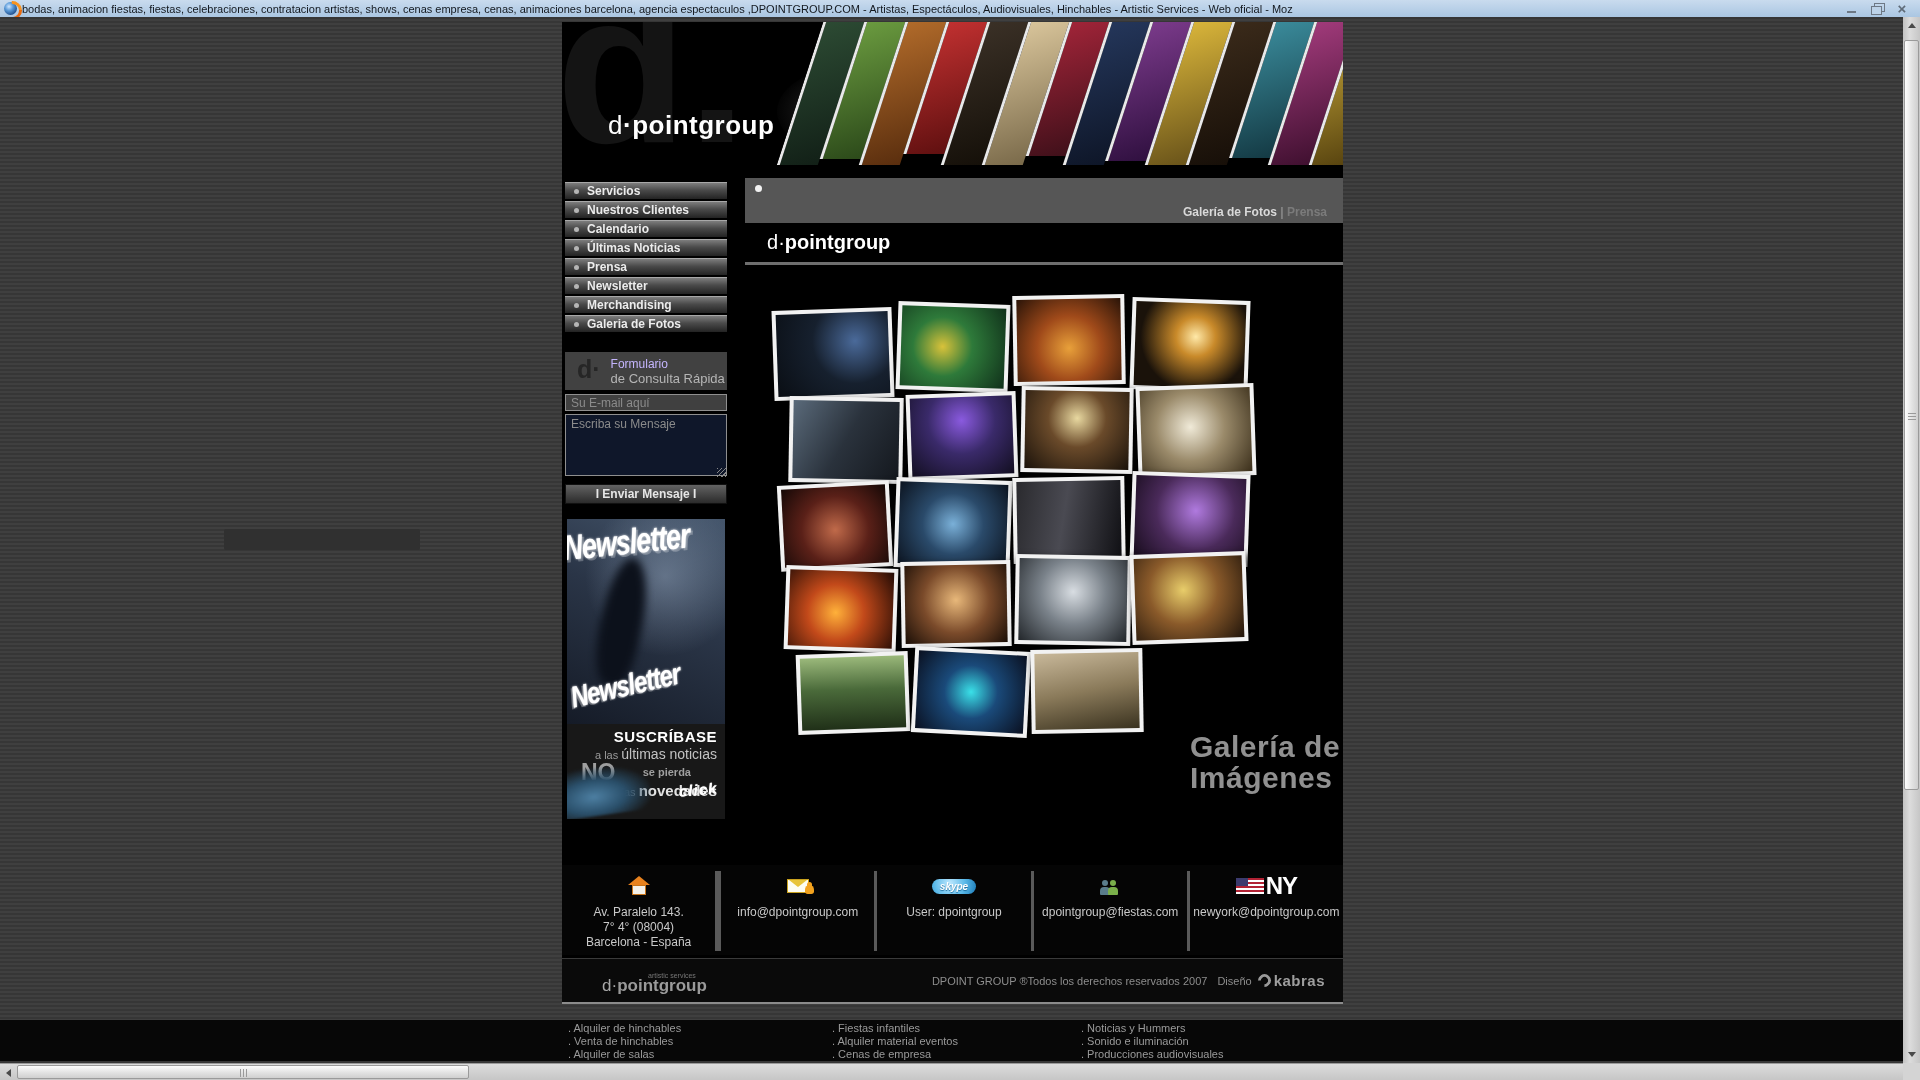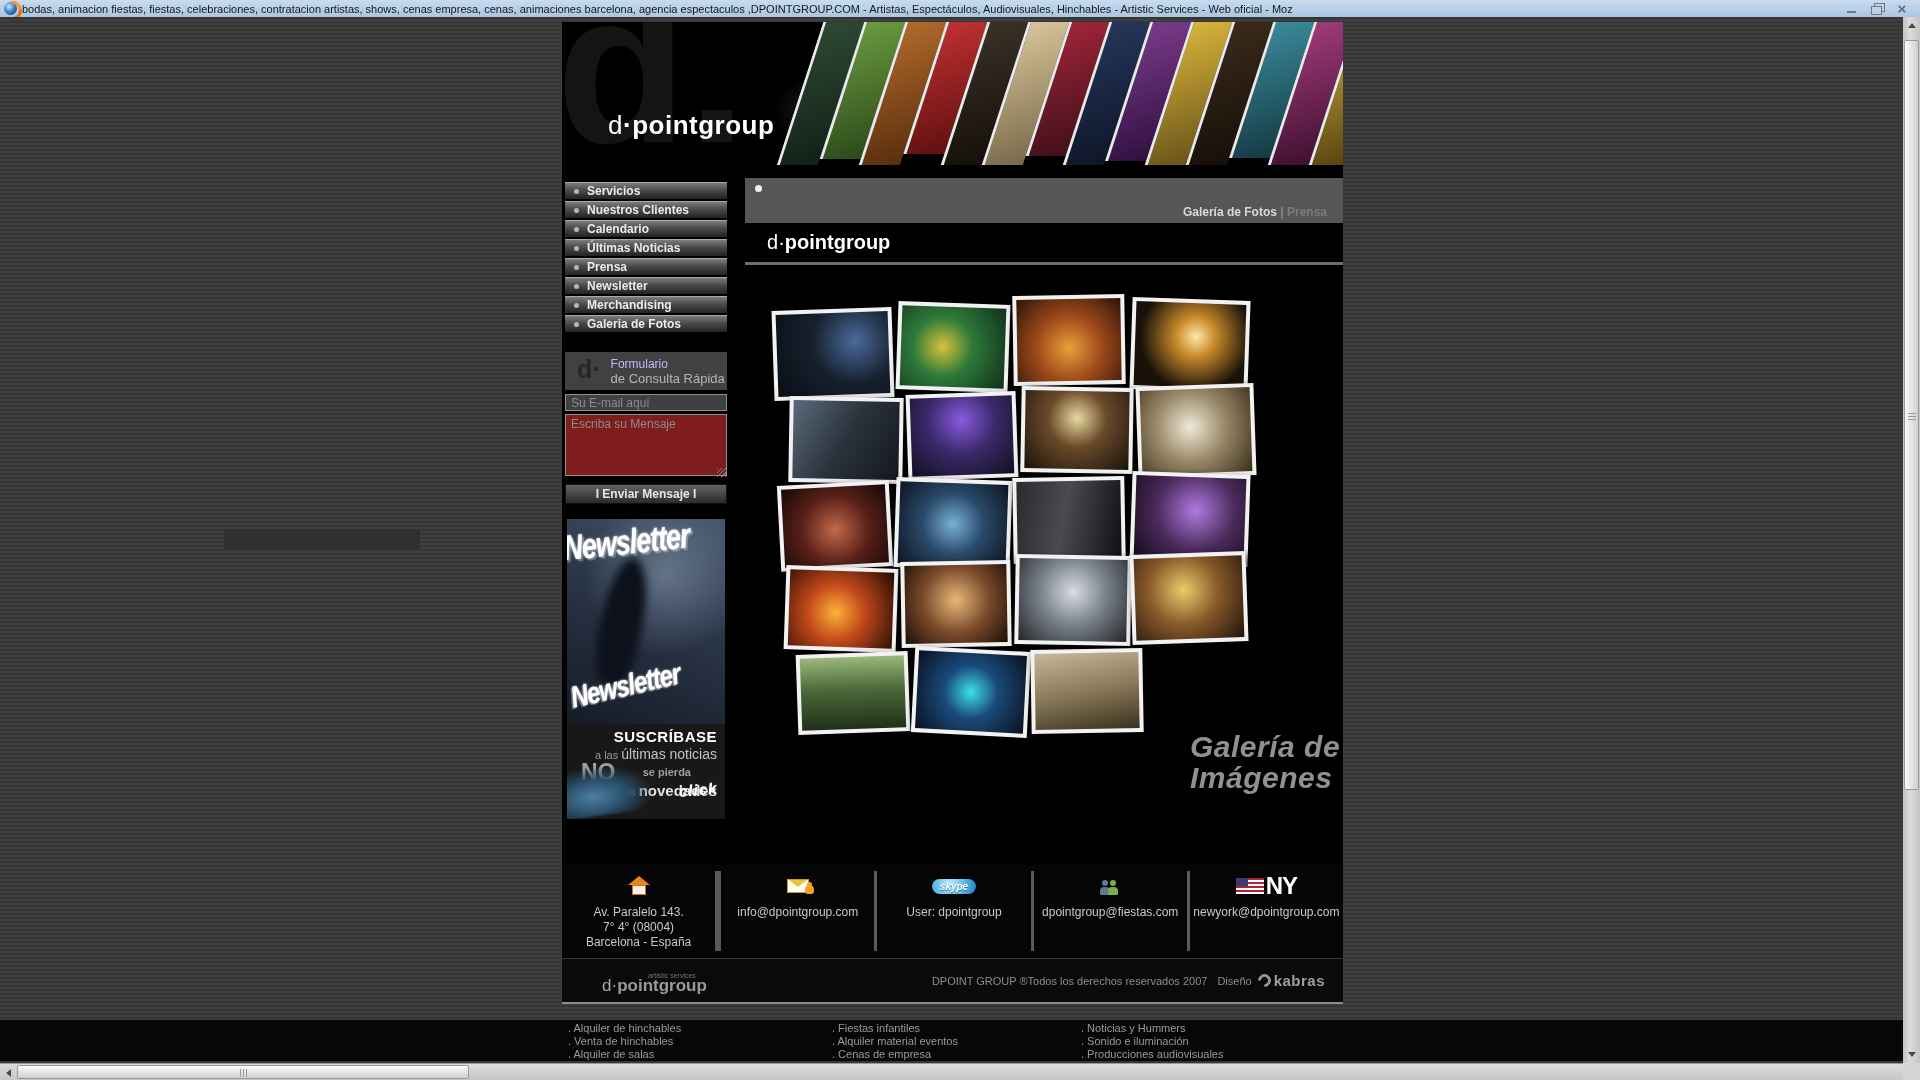--- a/index.html
+++ b/index.html
@@ -47,21 +47,21 @@
     background:linear-gradient(#7d7d7d 0%,#4a4a4a 45%,#232323 100%); border-top:1px solid #a8a8a8; cursor:pointer; }
   .bullet { width:5px; height:5px; border-radius:50%; background:#b5b5b5; margin-right:8px; flex:0 0 auto; }
   .mi-label { font-size:12px; font-weight:bold; color:#ececec; white-space:nowrap; }
 
   #form-head { position:absolute; left:0; top:170px; width:162px; height:38px; background:#414141; display:flex; align-items:center; }
   .fh-d { font-size:25px; font-weight:bold; color:#262626; margin:0 10px 4px 12px; }
   .fh-t1 { font-size:12px; color:#c4b5fd; } .fh-t2 { font-size:13px; color:#b5b5b5; }
 
   #email-input { position:absolute; left:0; top:212px; width:162px; height:17px; background:#404040;
     border:1px solid #8f8f8f; color:#9a9a9a; font-size:12px; padding:0 5px; font-family:"Liberation Sans",sans-serif; }
-  #msg-input { position:absolute; left:0; top:232px; width:162px; height:62px; background:#7f1d1d;
+  #msg-input { position:absolute; left:0; top:232px; width:162px; height:62px; background:#0f172a;
     border:1px solid #8f8f8f; color:#9a9a9a; font-size:12px; padding:2px 5px; resize:none;
     font-family:"Liberation Sans",sans-serif; }
   #email-input::placeholder, #msg-input::placeholder { color:#8b8b8b; opacity:1; }
   .grip-dots { position:absolute; left:152px; top:286px; width:9px; height:9px;
     background:repeating-linear-gradient(135deg,#888 0 1px,transparent 1px 3px); }
   #send-btn { position:absolute; left:0; top:302px; width:162px; height:20px;
     background:linear-gradient(#636363,#2b2b2b); border:1px solid #111; color:#e6e6e6;
     font-size:12px; font-weight:bold; text-align:center; line-height:18px; cursor:pointer; }
 
   
@@ -95,21 +95,21 @@
   #crumbs { position:absolute; right:16px; bottom:4px; font-size:12px; font-weight:bold; }
   #crumb-active { color:#d9d9d9; cursor:pointer; } #crumb-sep { color:#8a8a8a; } #crumb-muted { color:#7b7b7b; cursor:pointer; }
   #logobar { width:598px; height:39px; background:#000; display:flex; align-items:center; padding-left:22px; }
   #logobar .logo { font-size:20px; color:#fff; }
   #logobar .ld { font-weight:normal; } #logobar .ln { font-weight:bold; }
   #sep { width:598px; height:3px; background:#6e6e6e; }
   #stage { position:relative; width:598px; height:555px; background:#000; overflow:hidden; }
   .photo { position:absolute; background:#f2f2f2; padding:4px; box-shadow:2px 3px 7px rgba(0,0,0,.75); cursor:pointer; }
   .pimg { width:100%; height:100%; }
   #gal-title { position:absolute; left:445px; top:466px; font-size:30px; font-weight:bold; color:#909090;
-    line-height:31px; text-shadow:1px 2px 2px #000; letter-spacing:.5px;font-style:italic; }
+    line-height:31px; text-shadow:1px 2px 2px #000; letter-spacing:.5px; }
 
   
   #contact-row { position:absolute; left:0; top:843px; width:781px; height:90px; background:#050505; display:flex; align-items:stretch; }
   .csep { width:3px; background:#5a5a5a; margin:6px 0 4px 0; flex:0 0 auto; }
   .ccell { flex:1 1 0; text-align:center; padding-top:8px; }
   .cicon { height:26px; display:flex; align-items:center; justify-content:center; margin-bottom:6px; }
   .cline { font-size:12px; color:#c9c9c9; line-height:15px; }
   .ic-house { position:relative; width:22px; height:20px; display:inline-block; }
   .ic-house .roof { position:absolute; left:0; top:0; border-left:11px solid transparent; border-right:11px solid transparent;
     border-bottom:9px solid #e8821e; }

